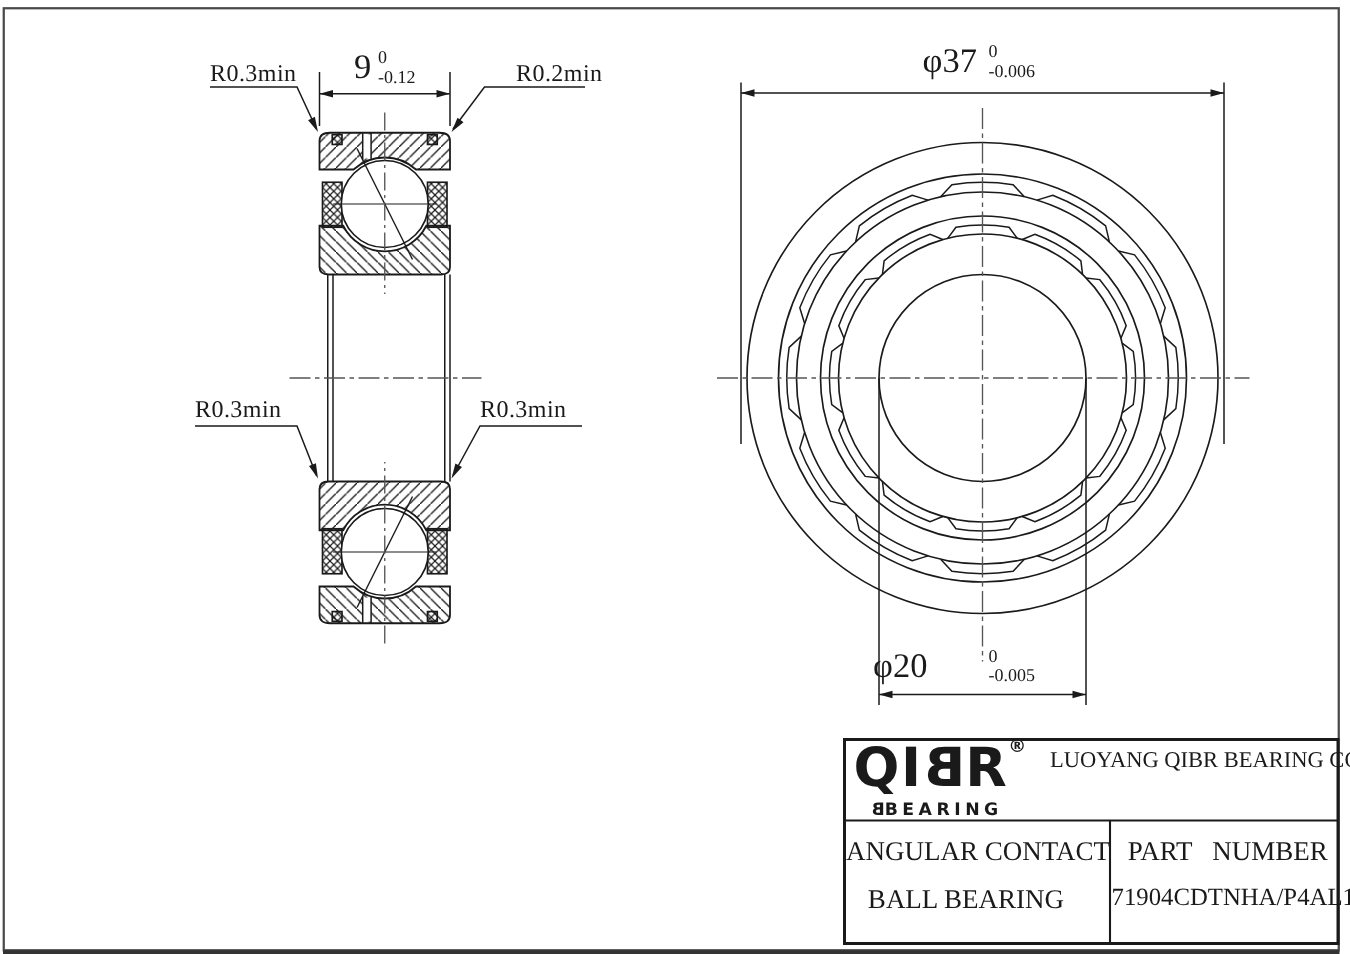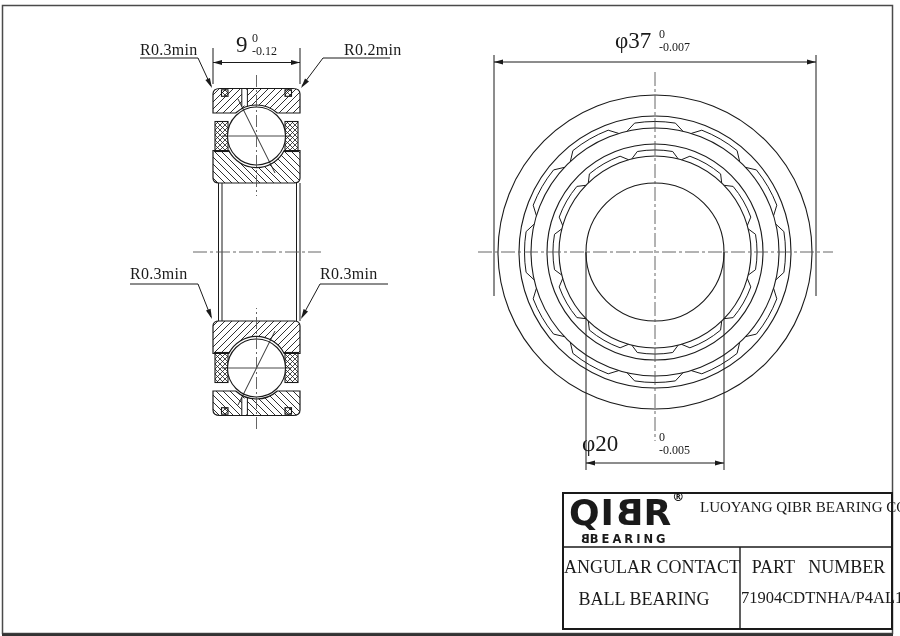--- a/index.html
+++ b/index.html
@@ -158,21 +158,21 @@
 
 <div class="t dim-main" style="left:236px;top:33px;">9</div>
 <div class="t tol" style="left:252px;top:32px;">
   <div>0</div>
   <div>-0.12</div>
 </div>
 
 <div class="t dim-main" style="left:615px;top:29px;">φ37</div>
 <div class="t tol" style="left:659px;top:28px;">
   <div>0</div>
-  <div>-0.007</div>
+  <div>-0.006</div>
 </div>
 
 <div class="t dim-main" style="left:582px;top:432px;">φ20</div>
 <div class="t tol" style="left:659px;top:431px;">
   <div>0</div>
   <div>-0.005</div>
 </div>
 
 <div class="t logo-main" style="left:569px;top:495px;"><span>QI</span><span class="flip">B</span><span>R</span><span class="logo-reg">®</span></div>
 <div class="t logo-sub" style="left:578px;top:534px;"><span class="flip">B</span><span>BEARING</span></div>

